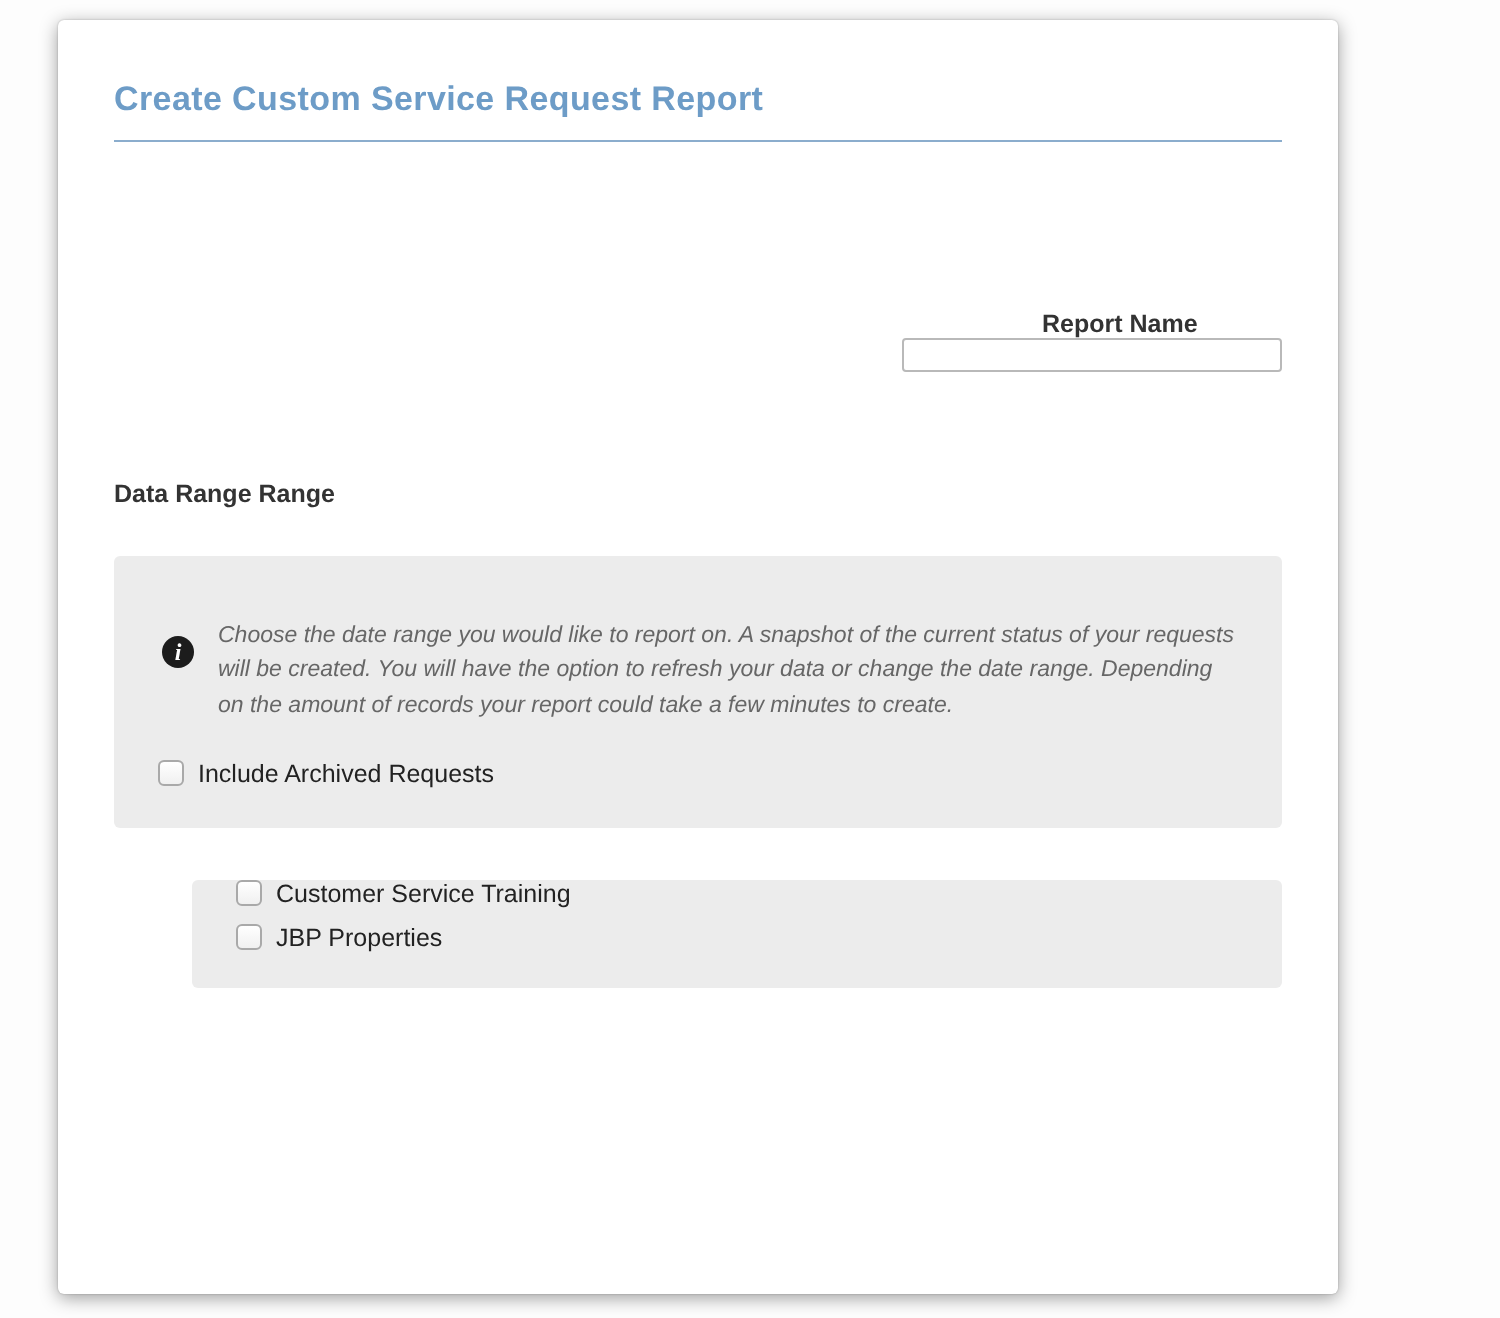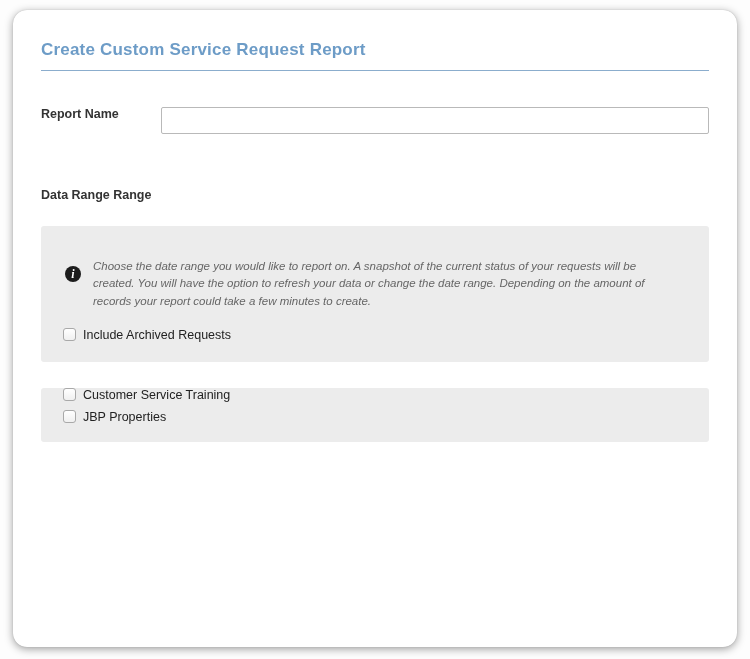--- a/index.html
+++ b/index.html
@@ -7,45 +7,46 @@
   body {
     width: 750px;
     height: 659px;
     background: #fdfdfd;
     font-family: "Liberation Sans", sans-serif;
     position: relative;
     overflow: hidden;
   }
   .frame {
     position: absolute;
-    left: 13px;
+    left: 29px;
     top: 10px;
-    width: 724px;
+    width: 640px;
     height: 637px;
     background: #ffffff;
-    border-radius: 14px;
+    border-radius: 3px;
     box-shadow: 0 2px 9px rgba(0,0,0,0.38), 0 0 1px rgba(0,0,0,0.25);
     padding: 24px 28px;
   }
   .page-title {
     color: #6d9cc7;
     font-size: 17px;
     font-weight: bold;
     margin: 6px 0 10px 0;
     letter-spacing: 0.2px;
   }
   .divider {
     border: none;
     border-top: 1px solid #8badcd;
     margin: 0;
   }
   .field-row {
     display: flex;
-    align-items: flex-start;
-    margin-top: 36px;
+    align-items: flex-end;
+    margin-top: 84px;
+    flex-direction: column;
   }
   .field-label {
     font-weight: bold;
     font-size: 12.5px;
     color: #333;
     width: 120px;
     flex-shrink: 0;
   }
   .text-input {
     flex: 1;
@@ -198,20 +199,21 @@
     font-size: 12px;
     color: #333;
     font-family: "Liberation Sans", sans-serif;
     padding: 7px 11px;
     margin-right: 12px;
     cursor: pointer;
   }
   .panel.buildings-panel {
     margin-top: 26px;
     padding: 0 22px 18px 22px;
+    margin-left: 39px;
   }
   .panel.buildings-panel .checkbox-row { margin-top: 8px; }
   .panel.buildings-panel .checkbox-row:first-child { margin-top: 6px; }
   .cb-label {
     font-size: 12.5px;
     color: #222;
   }
 </style>
 </head>
 <body>

